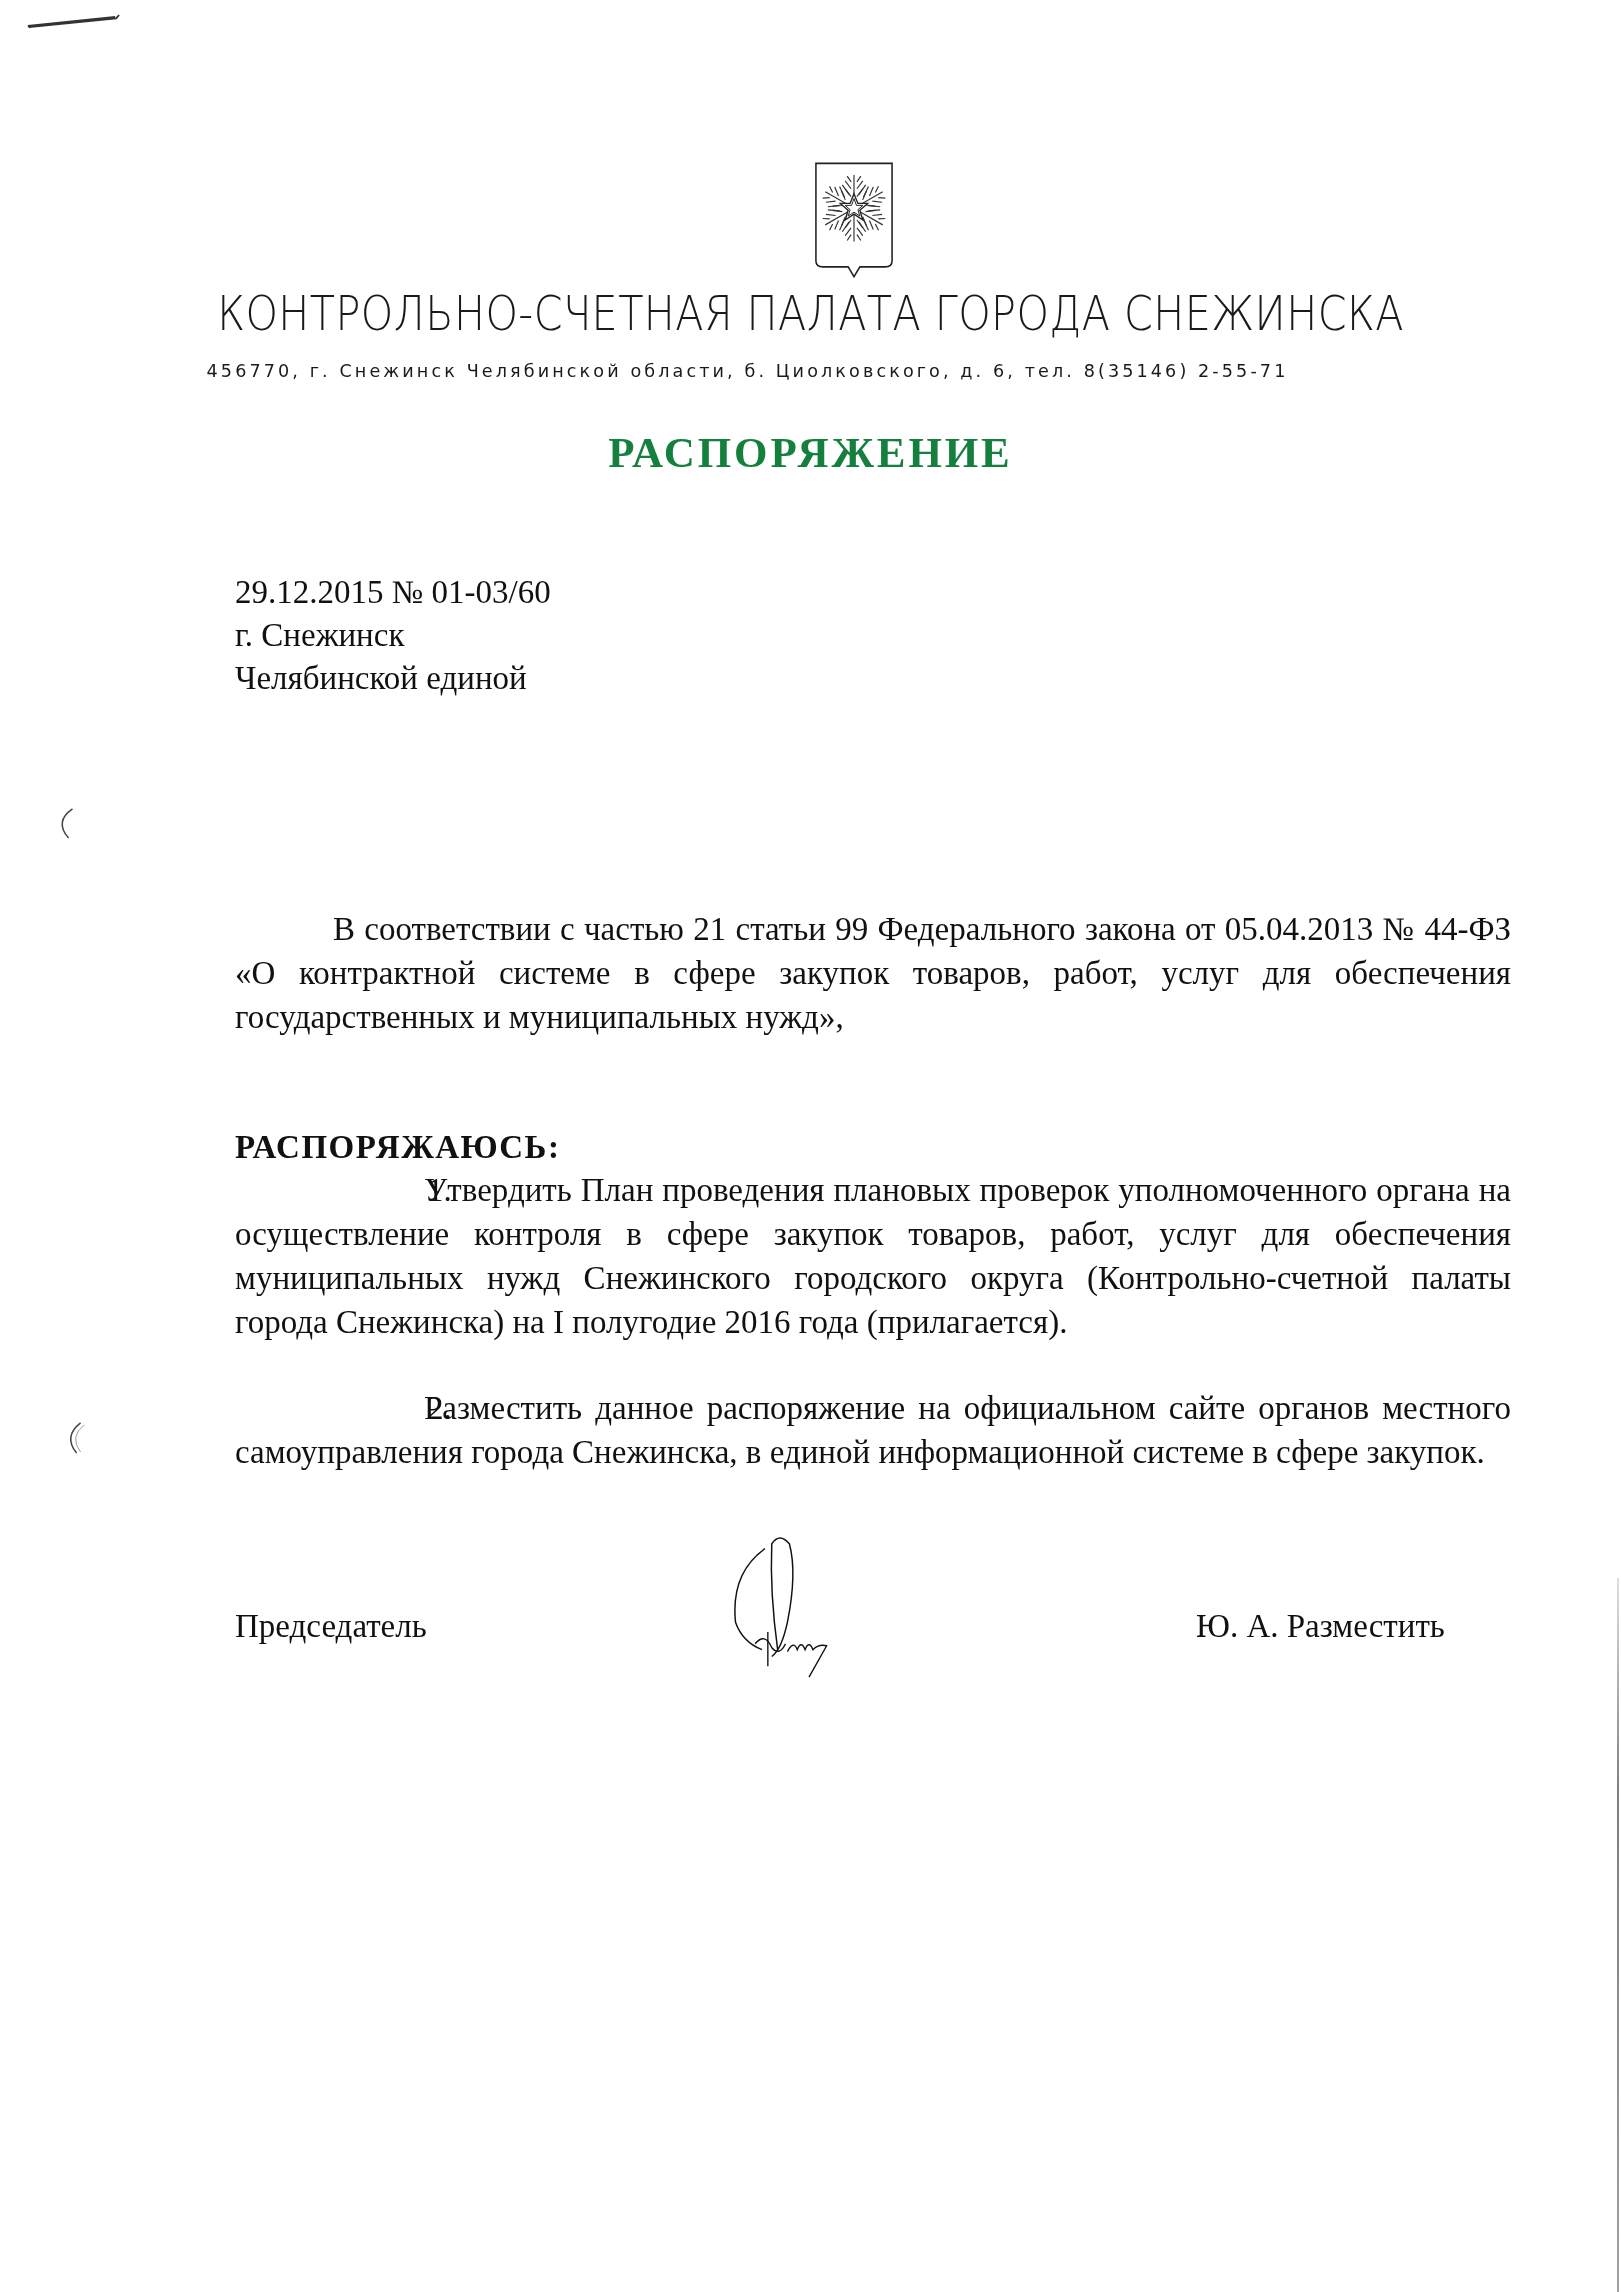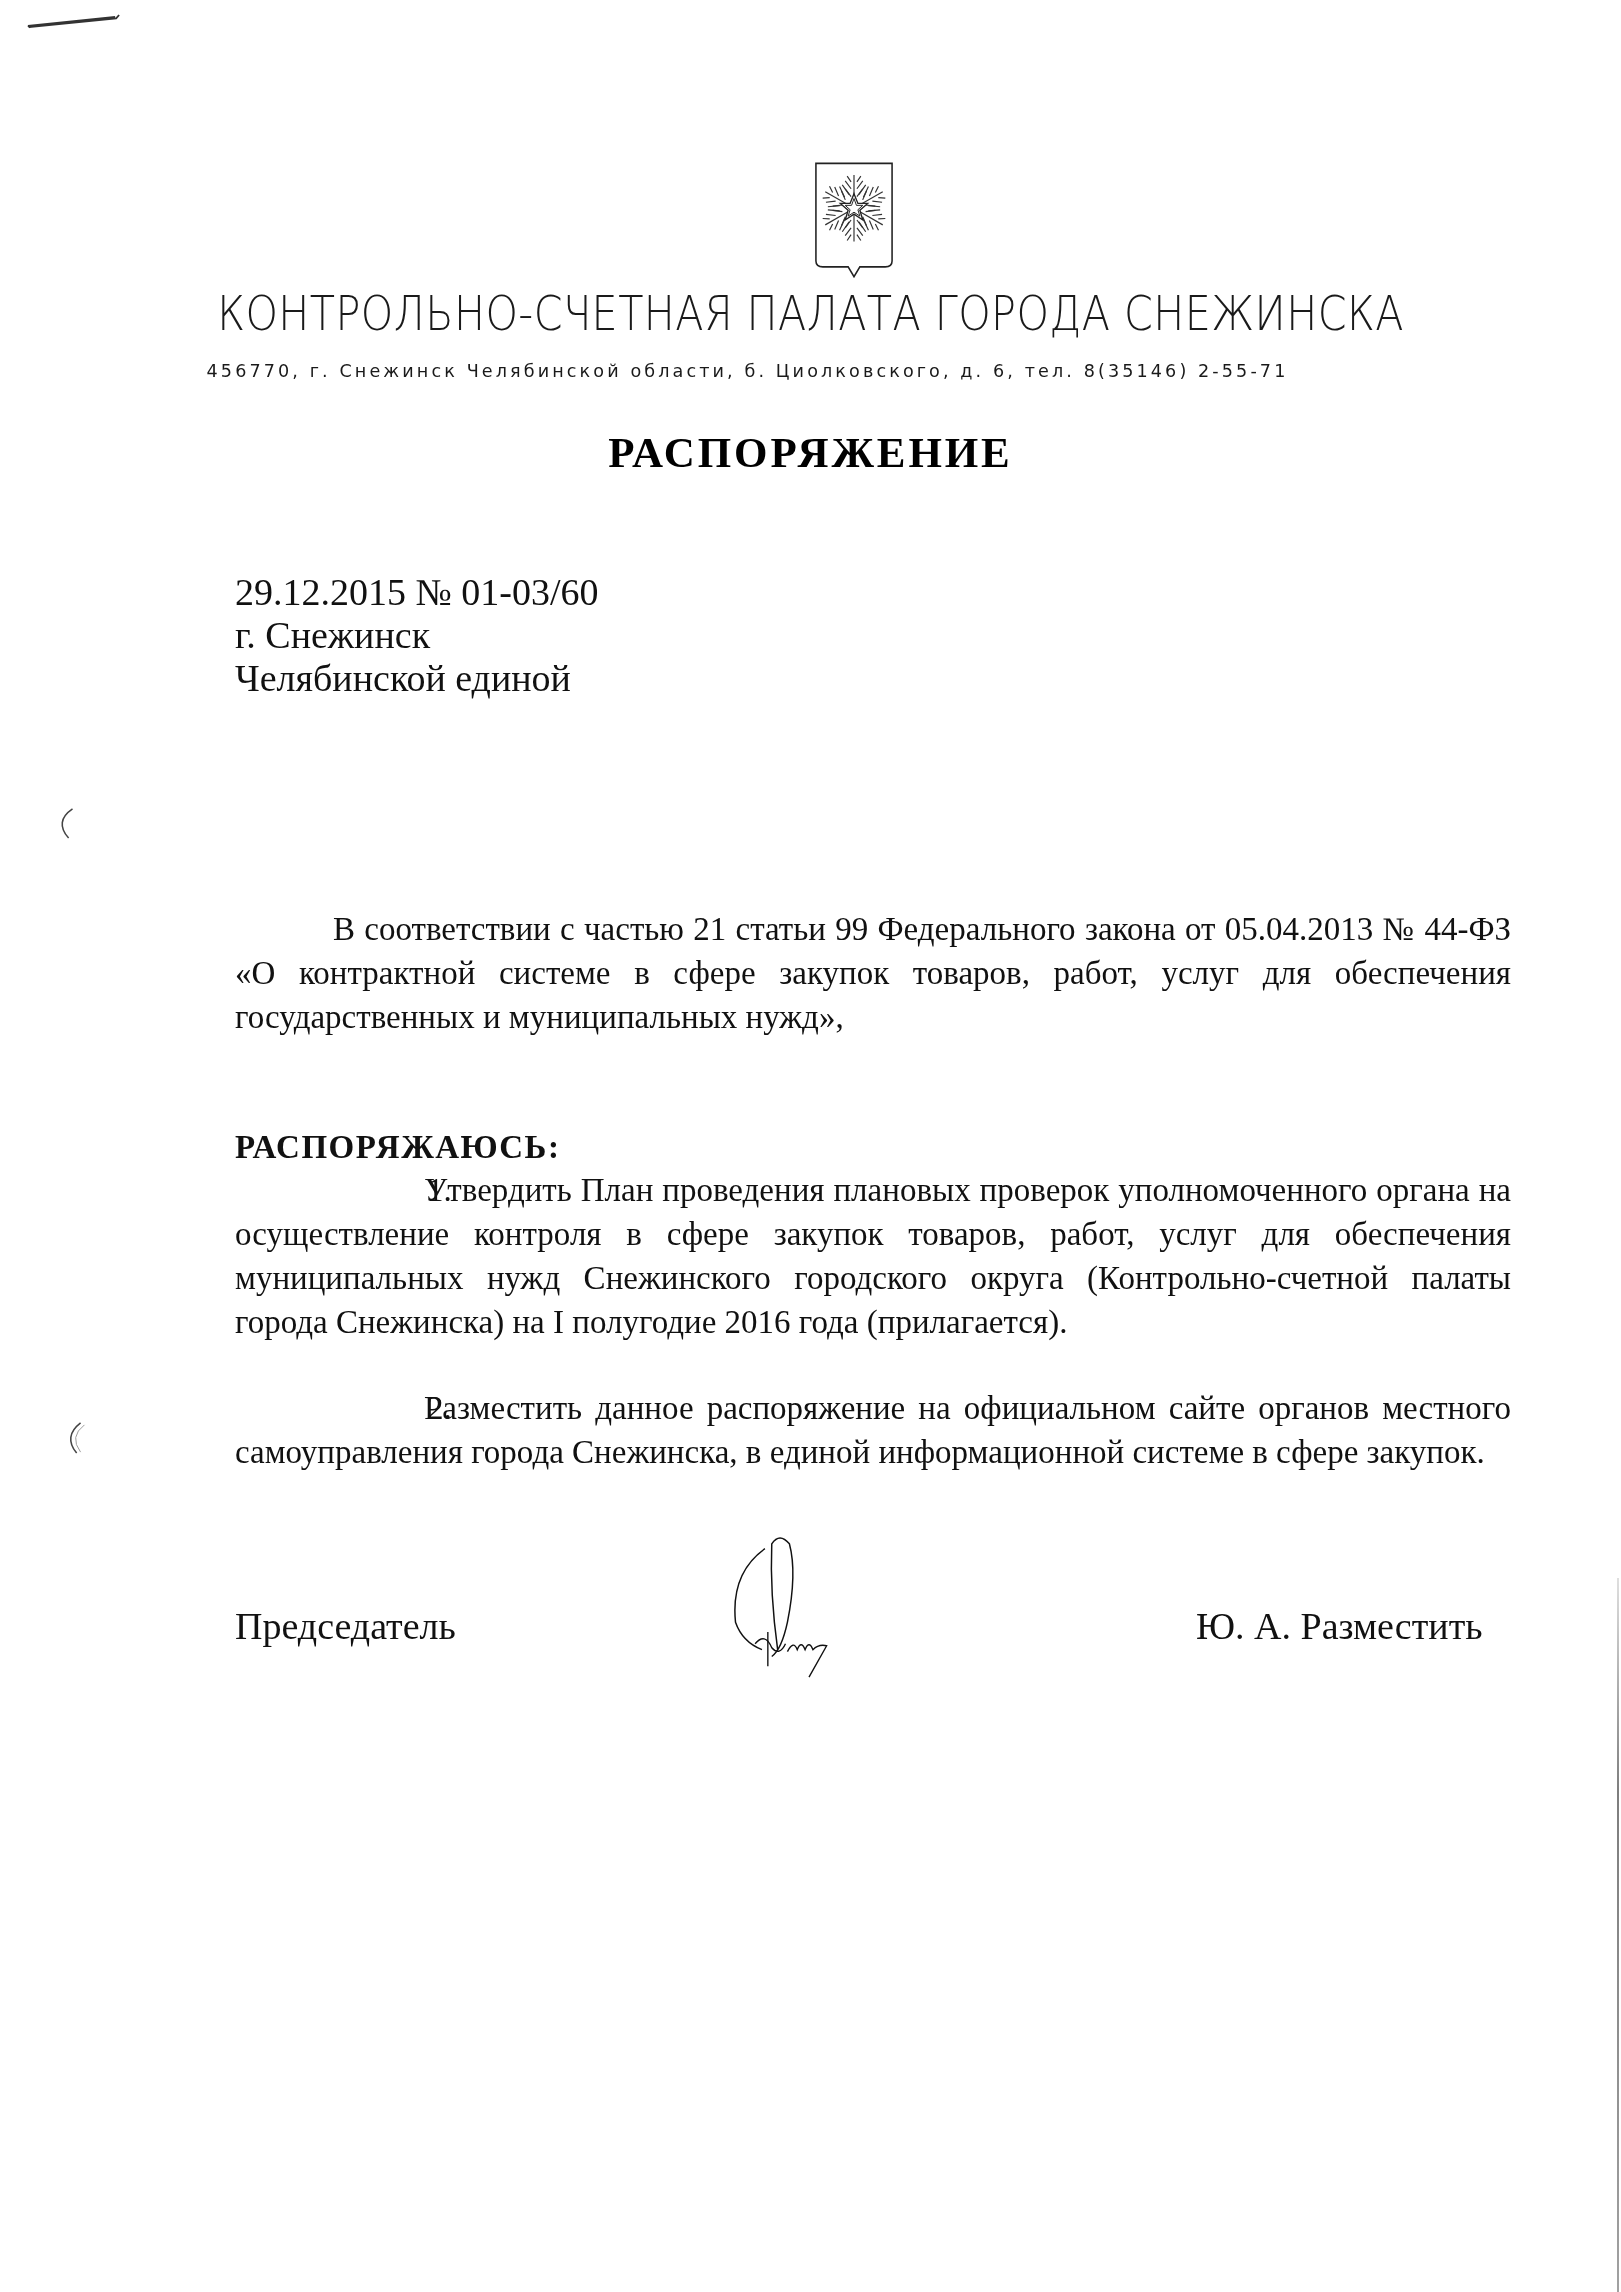--- a/index.html
+++ b/index.html
@@ -59,25 +59,25 @@
       color: #1a1a1a;
     }
 
     .doc-type {
       left: 0; width: 1621px; top: 423px;
       text-align: center;
       font-size: 43px;
       font-weight: bold;
       letter-spacing: 2.9px;
       line-height: 59px;
-      color: #000000;
+      color: #15803d;
     }
 
     .text {
-      font-size: 38px;
+      font-size: 33px;
       line-height: 43px;
       white-space: nowrap;
     }
     .meta-block { left: 235px; top: 571px; }
     .subject-block { left: 235px; top: 738px; }
 
     .justified {
       left: 235px; width: 1276px;
       font-size: 33px;
       line-height: 44px;

